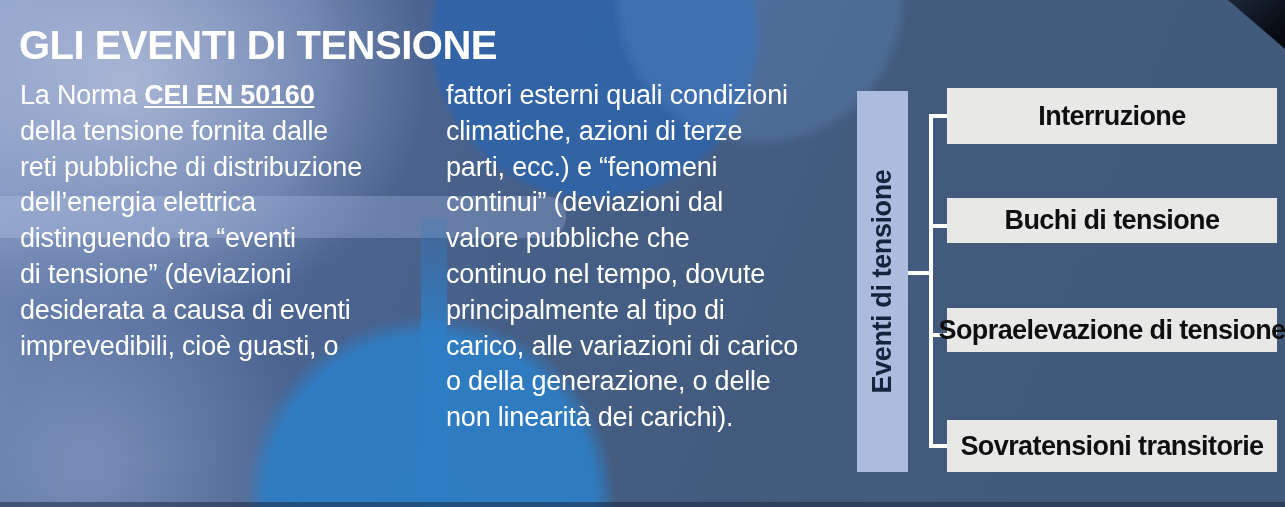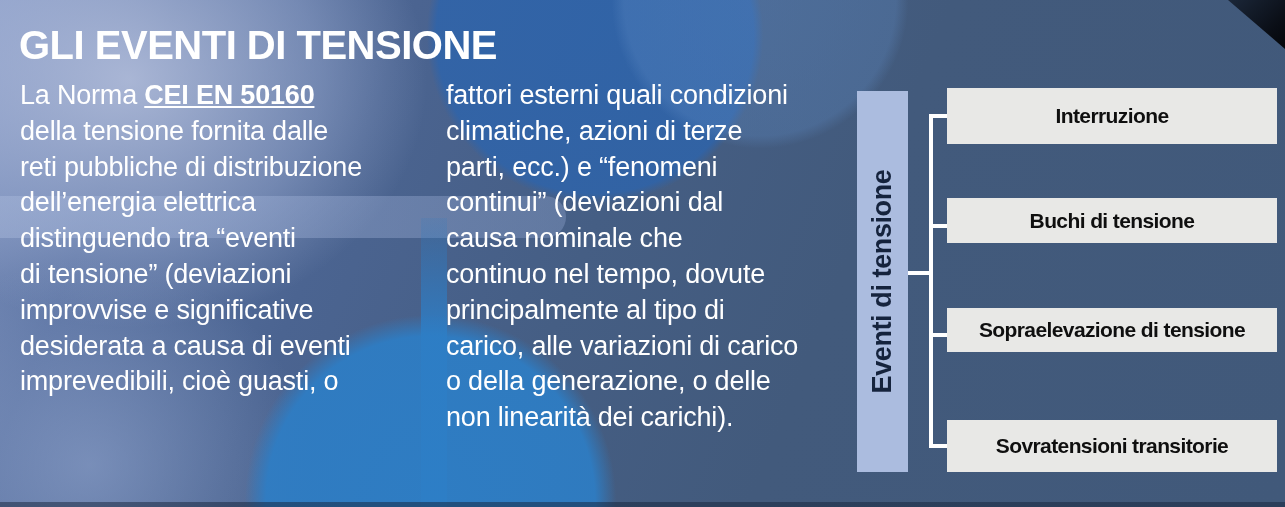--- a/index.html
+++ b/index.html
@@ -82,21 +82,21 @@
   .conn-main{left:908px;top:271px;width:25px;height:4px;}
   .conn-v{left:929px;top:114px;width:4px;height:334px;}
   .conn-s1{left:929px;top:114px;width:20px;height:4px;}
   .conn-s2{left:929px;top:224px;width:20px;height:4px;}
   .conn-s3{left:929px;top:333px;width:20px;height:4px;}
   .conn-s4{left:929px;top:444px;width:20px;height:4px;}
   .node{
     position:absolute;left:947px;width:330px;
     background:#e8e8e6;color:#0f0f0f;
     display:flex;align-items:center;justify-content:center;
-    font-size:21px;font-weight:bold;letter-spacing:-0.6px;white-space:nowrap;
+    font-size:27px;font-weight:bold;letter-spacing:-0.6px;white-space:nowrap;
   }
   .node-1{top:88px;height:56px;}
   .node-2{top:198px;height:45px;}
   .node-3{top:308px;height:44px;}
   .node-4{top:420px;height:52px;}
 </style>
 </head>
 <body>
 
 <div class="canvas">
@@ -116,31 +116,30 @@
 
     <h1 class="page-title">GLI EVENTI DI TENSIONE</h1>
 
     <div class="col col-1">
       <div><span>La Norma </span><b>CEI EN 50160</b></div>
       <div>della tensione fornita dalle</div>
       <div>reti pubbliche di distribuzione</div>
       <div>dell’energia elettrica</div>
       <div>distinguendo tra “eventi</div>
       <div>di tensione” (deviazioni</div>
-      <div>improvvise e significative</div>
       <div>desiderata a causa di eventi</div>
       <div>imprevedibili, cioè guasti, o</div>
     </div>
 
     <div class="col col-2">
       <div>fattori esterni quali condizioni</div>
       <div>climatiche, azioni di terze</div>
       <div>parti, ecc.) e “fenomeni</div>
       <div>continui” (deviazioni dal</div>
-      <div>causa nominale che</div>
+      <div>valore pubbliche che</div>
       <div>continuo nel tempo, dovute</div>
       <div>principalmente al tipo di</div>
       <div>carico, alle variazioni di carico</div>
       <div>o della generazione, o delle</div>
       <div>non linearità dei carichi).</div>
     </div>
 
     <div class="root-bar">
       <span class="root-label">Eventi di tensione</span>
     </div>

